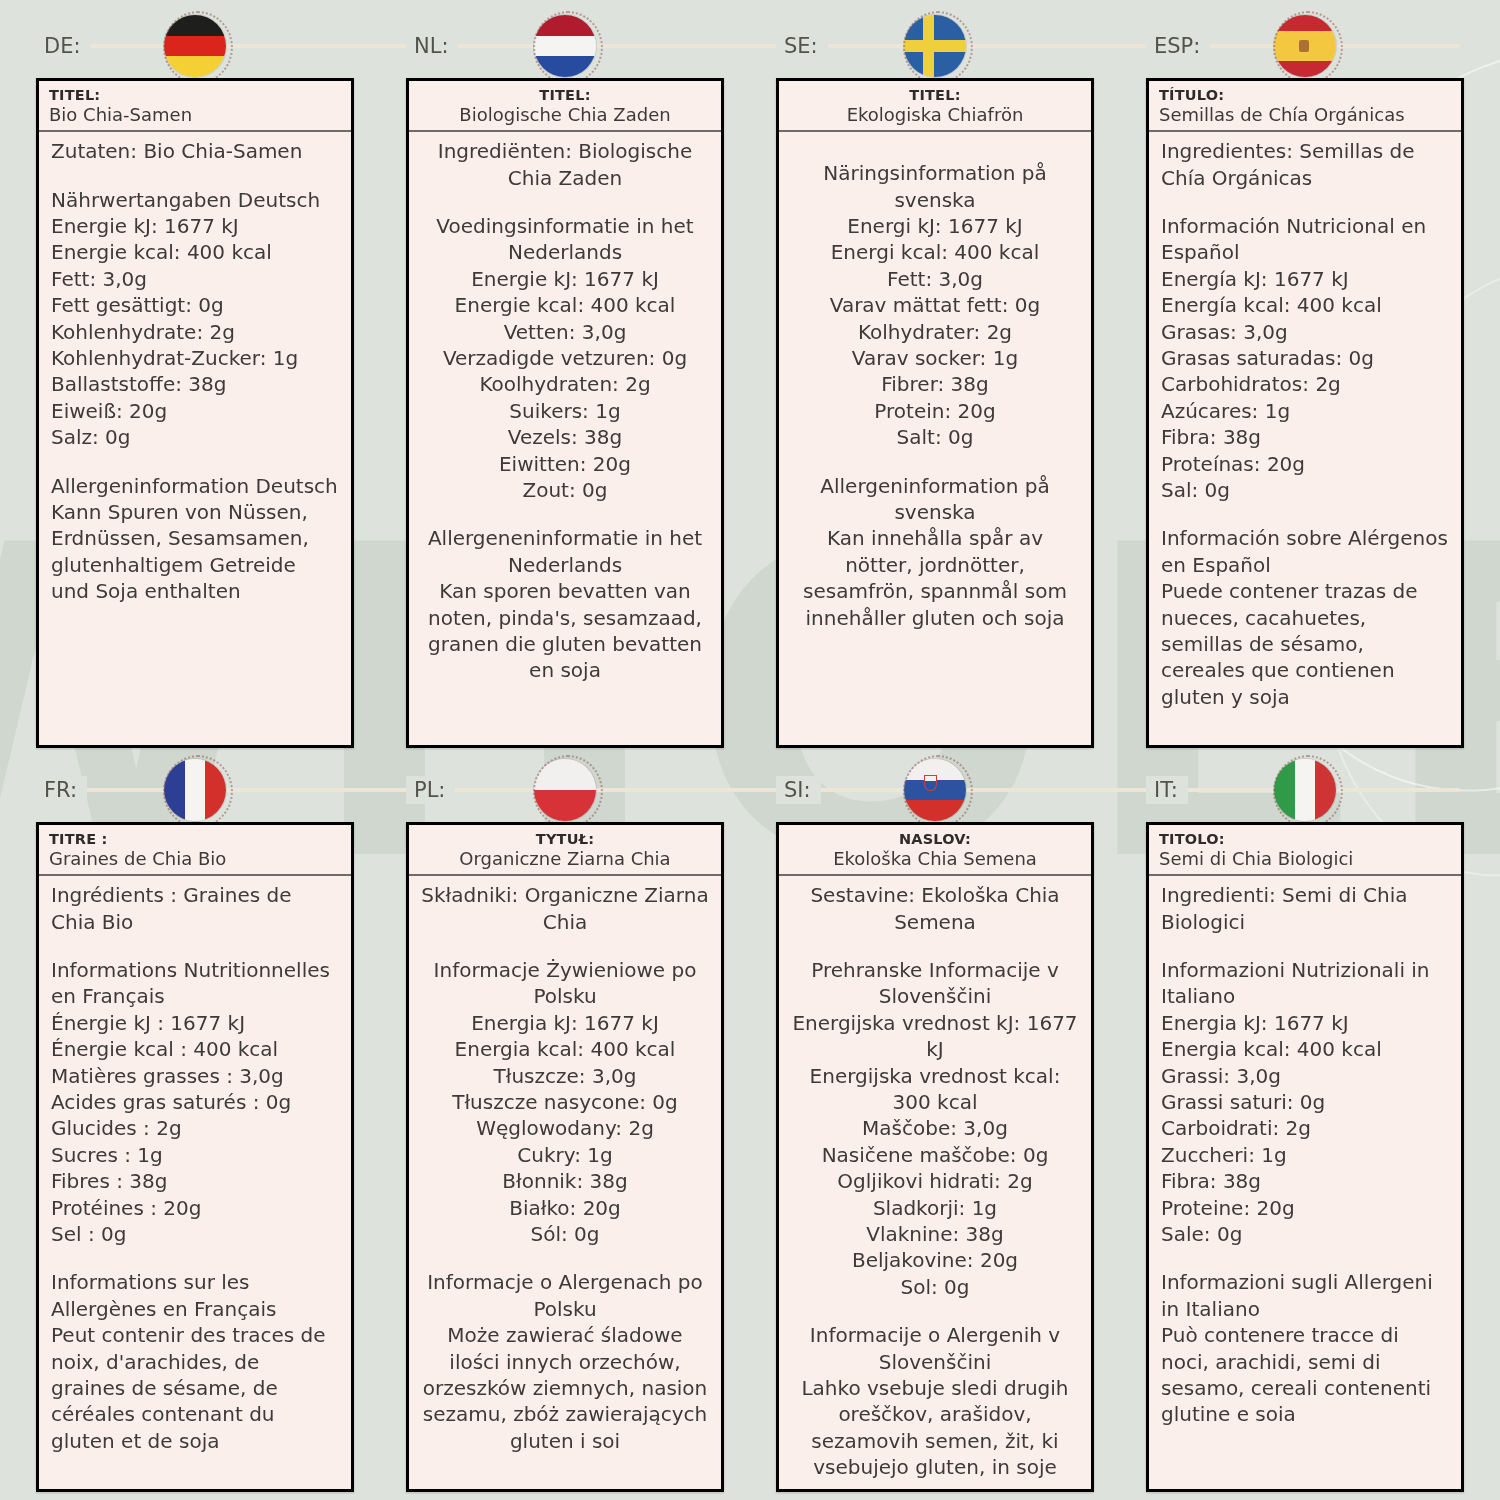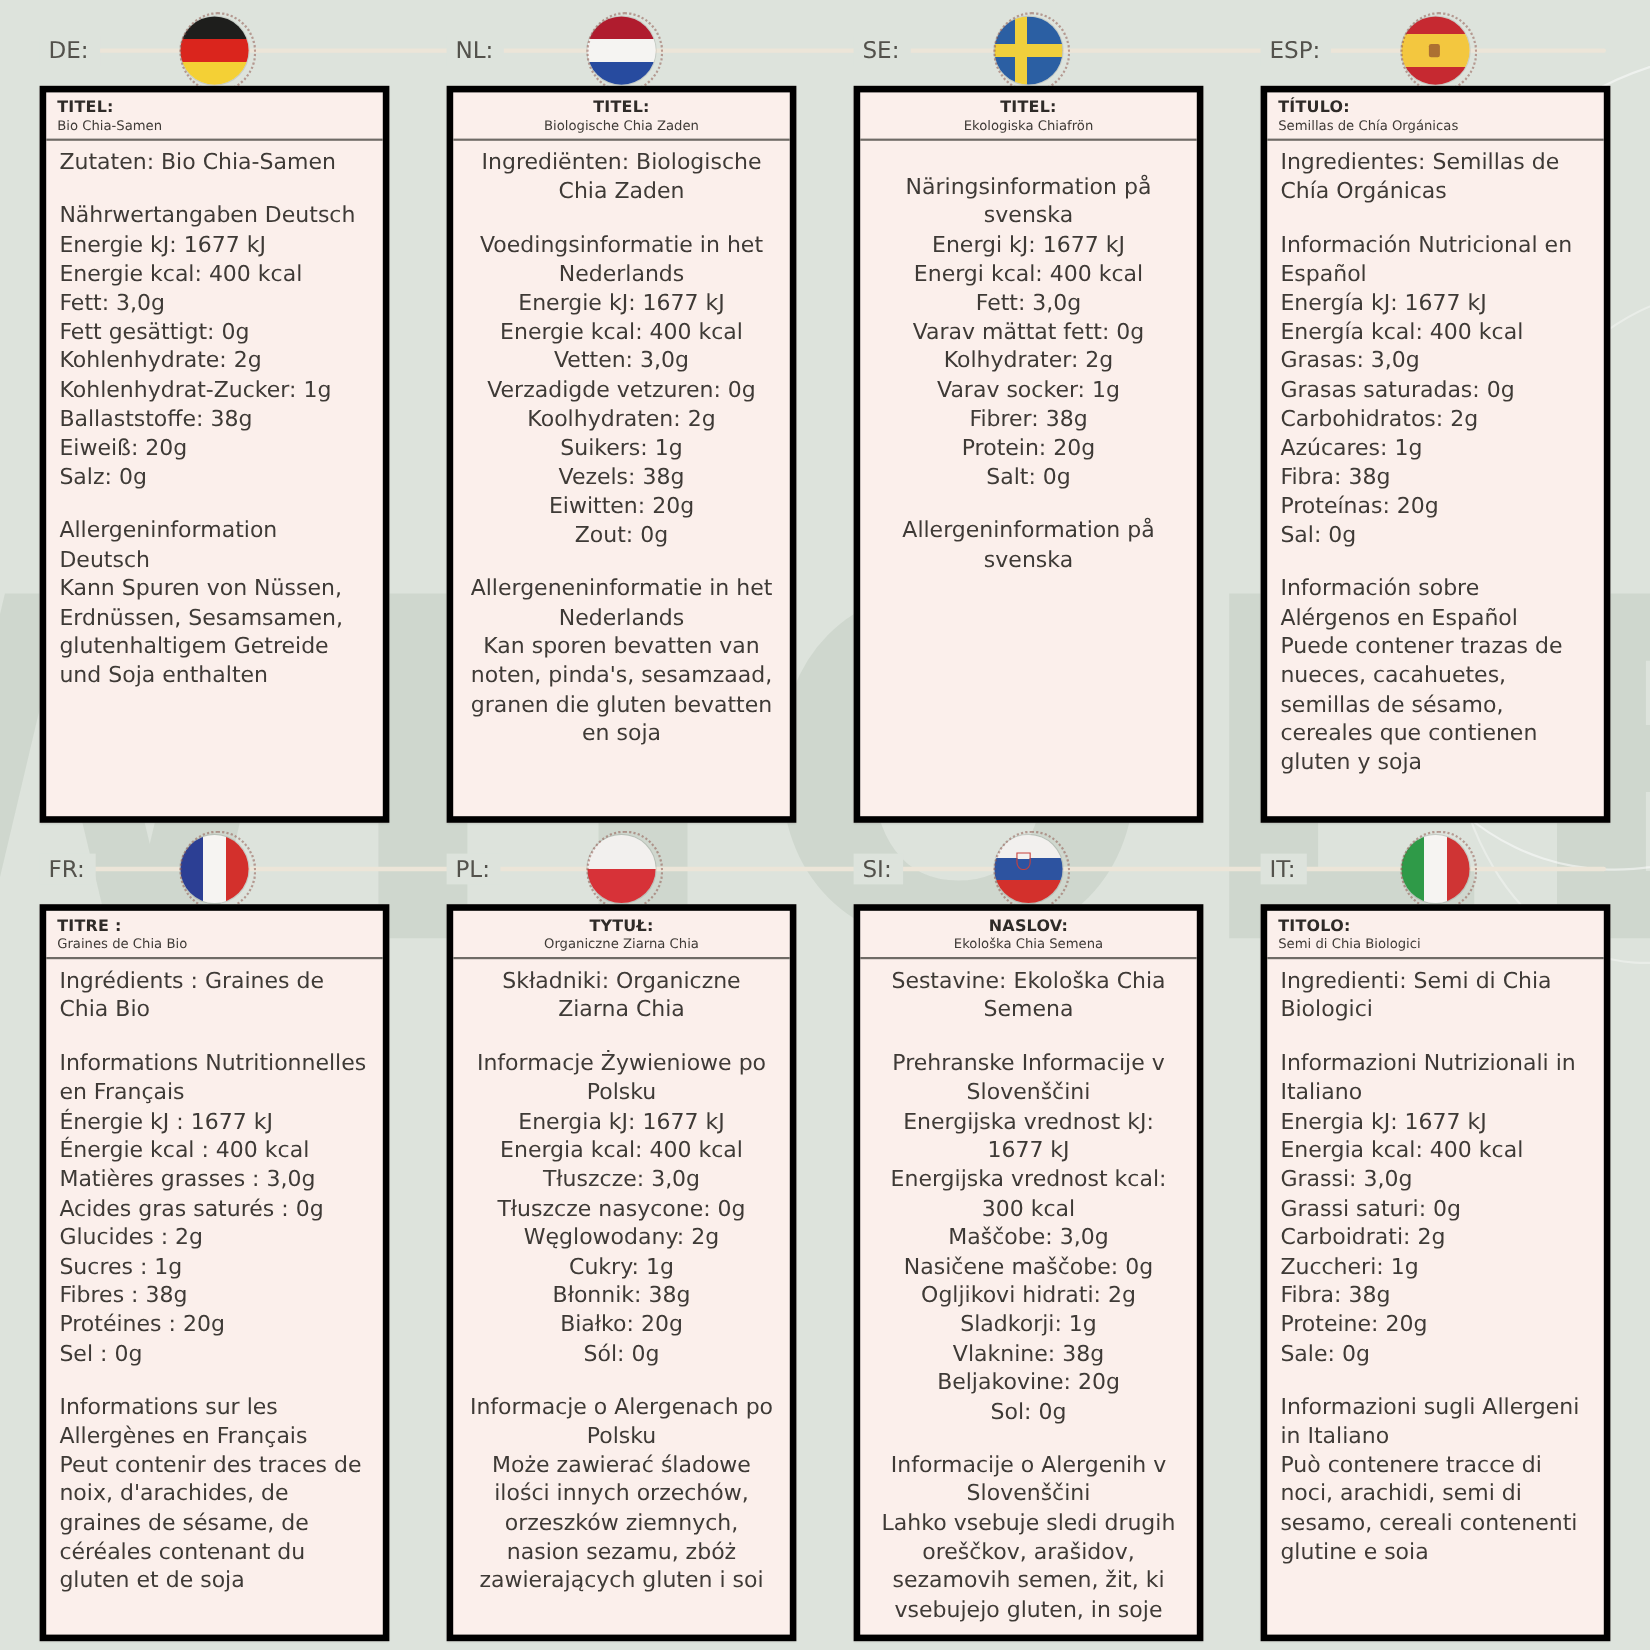--- a/index.html
+++ b/index.html
@@ -55,25 +55,25 @@
     content:''; position:absolute; left:25px; top:25px; width:10px; height:12px;
     background:#9a5a30; border-radius:2px; opacity:.8; z-index:1;
   }
 
   .cards-row {
     position:relative; display:grid; grid-template-columns:repeat(4,1fr);
     column-gap:52px; padding:0 36px; z-index:1;
   }
   .card {
     height:670px; background:var(--card-bg,#fbefeb);
-    border:6px solid #000000; box-shadow:0 1px 2px rgba(60,60,55,0.25);
+    border:3px solid #000000; box-shadow:0 1px 2px rgba(60,60,55,0.25);
   }
   .card-title-block { padding:6px 10px 5px; border-bottom:2px solid #6f6b66; }
   .title-label { font-size:14.5px; font-weight:bold; color:#2f2b28; line-height:1.15; letter-spacing:.2px; }
-  .title-text { font-size:12px; line-height:1.2; }
+  .title-text { font-size:18px; line-height:1.2; }
   .card-body { padding:6px 12px 10px; font-size:20px; line-height:1.32; }
   .gap { height:22px; }
 
   .align-left { text-align:left; }
   .align-center { text-align:center; }
   .align-right { }
 </style>
 </head>
 <body>
 
@@ -170,20 +170,21 @@
             <div class="nutrition-line">Fett: 3,0g</div>
             <div class="nutrition-line">Varav mättat fett: 0g</div>
             <div class="nutrition-line">Kolhydrater: 2g</div>
             <div class="nutrition-line">Varav socker: 1g</div>
             <div class="nutrition-line">Fibrer: 38g</div>
             <div class="nutrition-line">Protein: 20g</div>
             <div class="nutrition-line">Salt: 0g</div>
           </div>
       <div class="gap"></div>
       <div class="allergen-heading">Allergeninformation på svenska</div>
+      <div class="allergen-text">Kan innehålla spår av nötter, jordnötter, sesamfrön, spannmål som innehåller gluten och soja</div>
     </div>
   </section>
 
   <section class="card align-right">
     <header class="card-title-block">
       <div class="title-label">TÍTULO:</div>
       <div class="title-text">Semillas de Chía Orgánicas</div>
     </header>
     <div class="card-body">
       <div class="ingredients">Ingredientes: Semillas de Chía Orgánicas</div>

